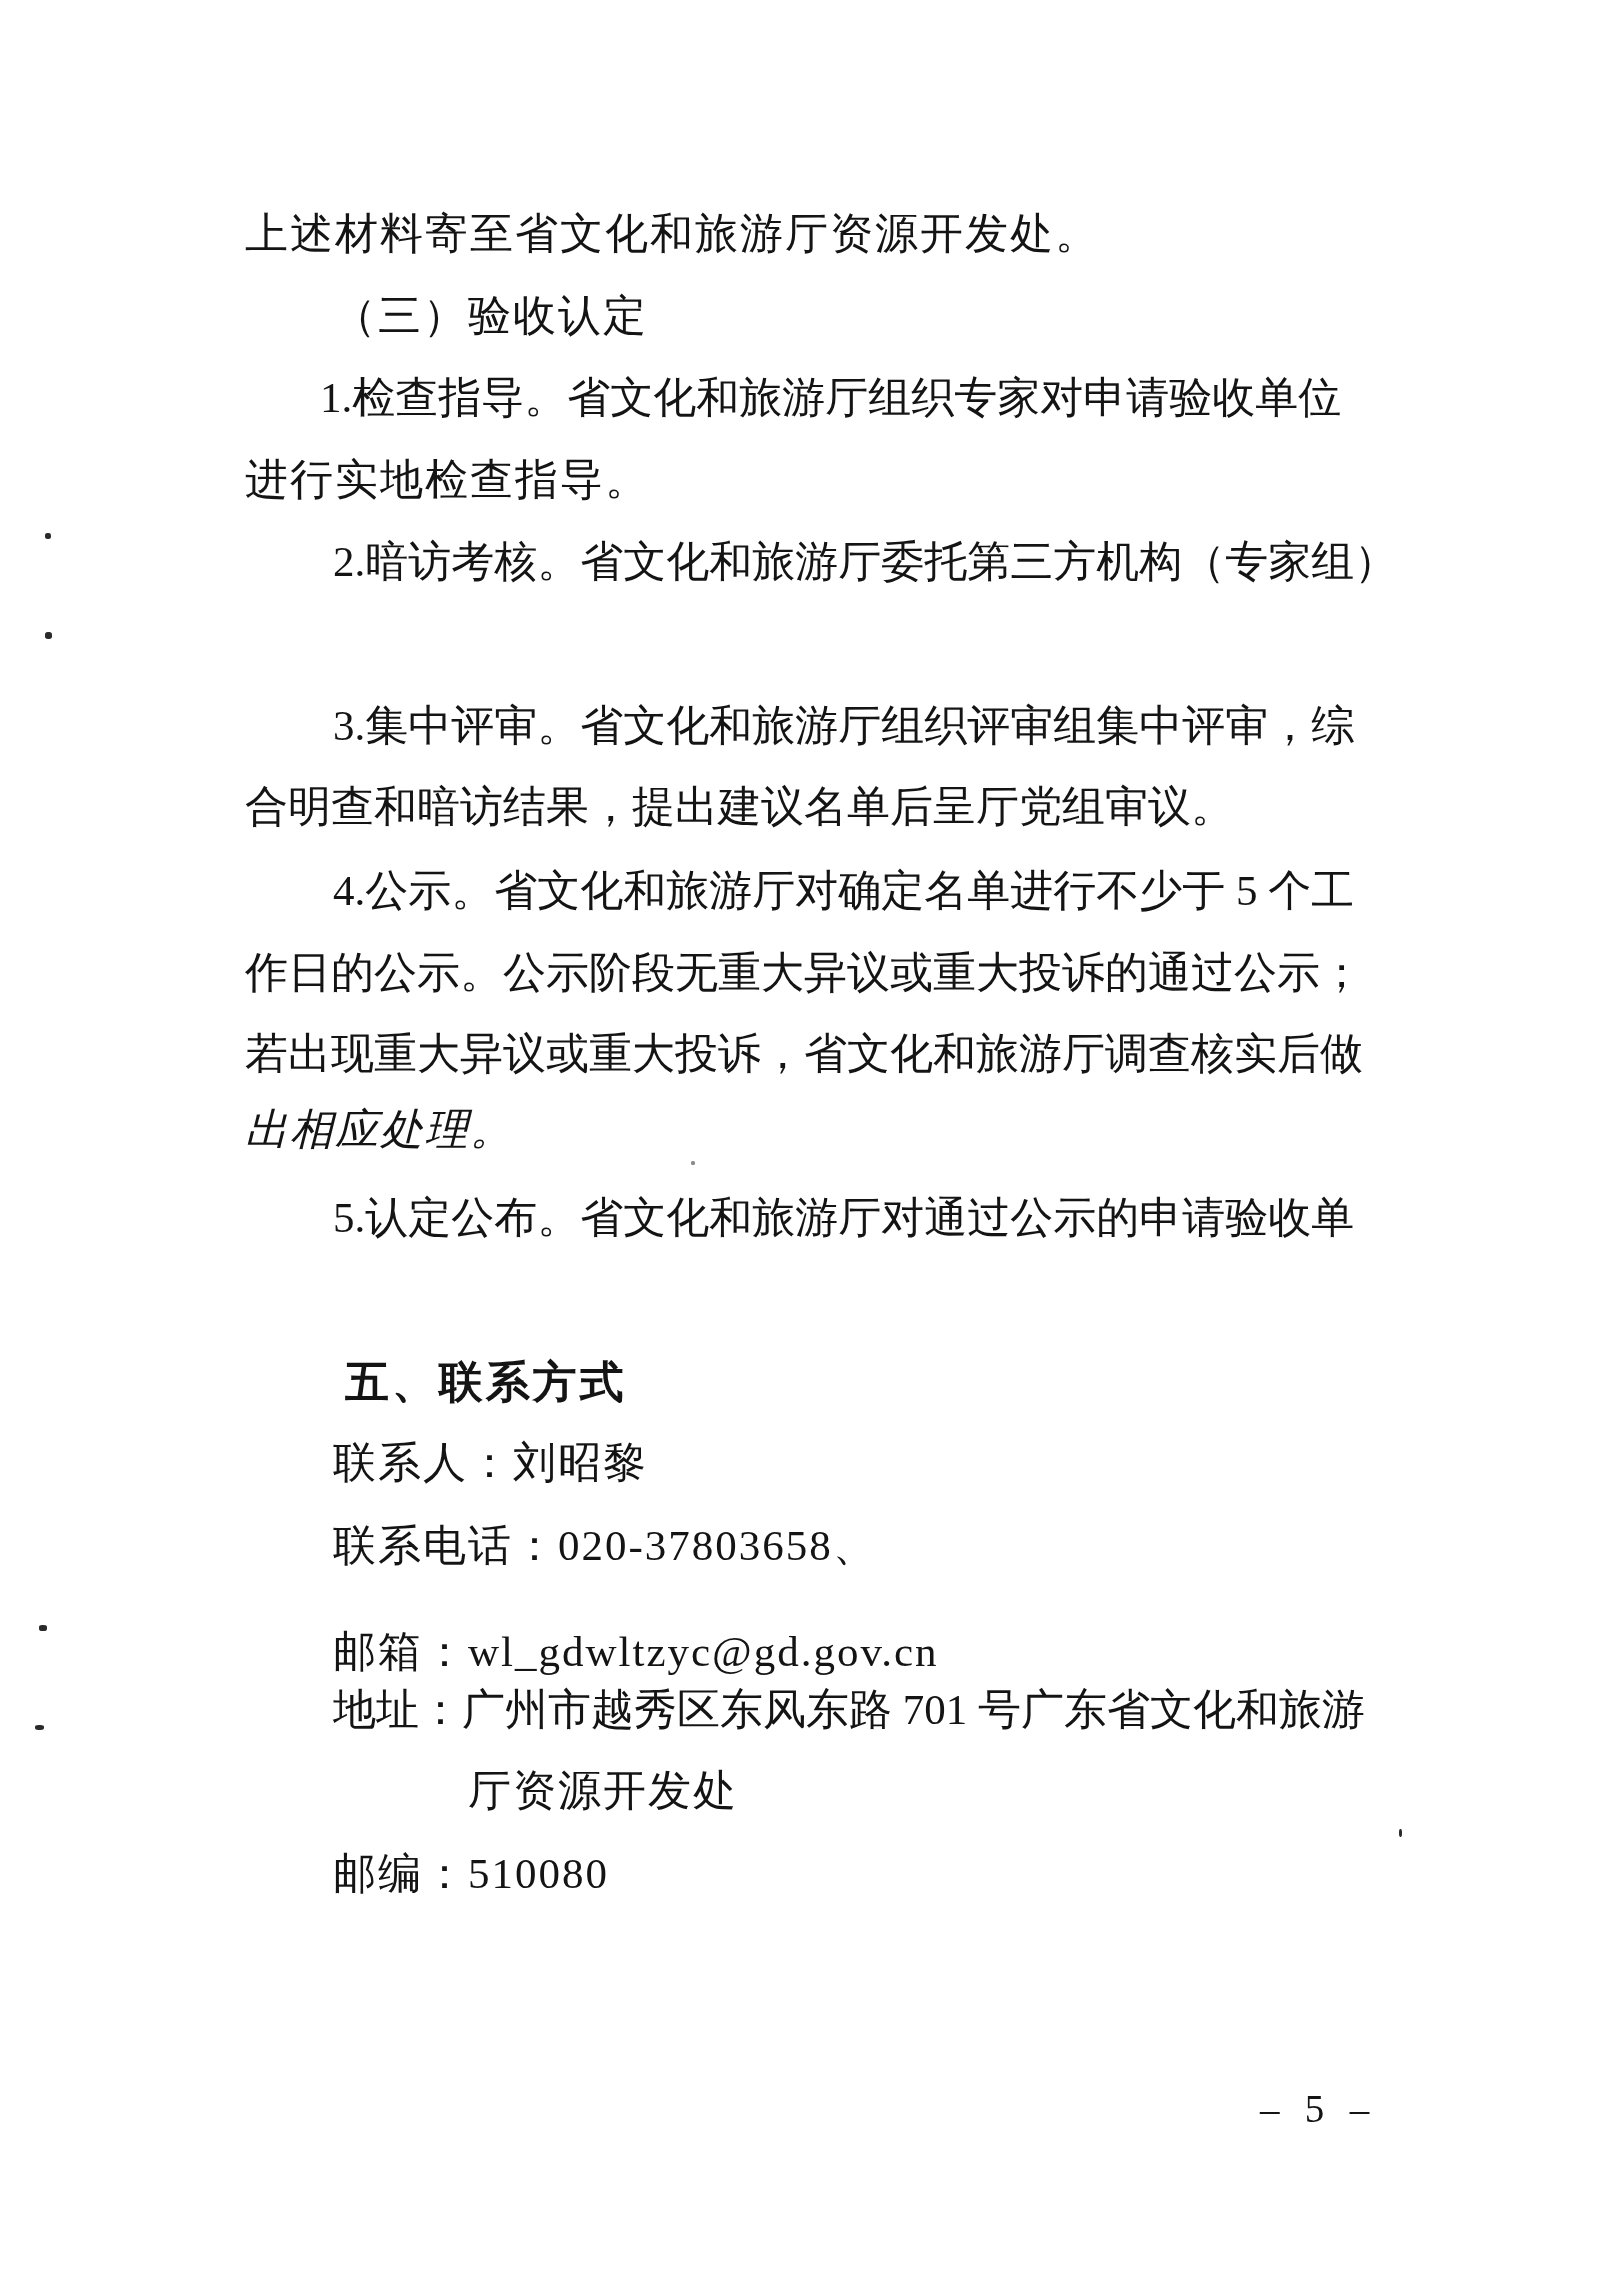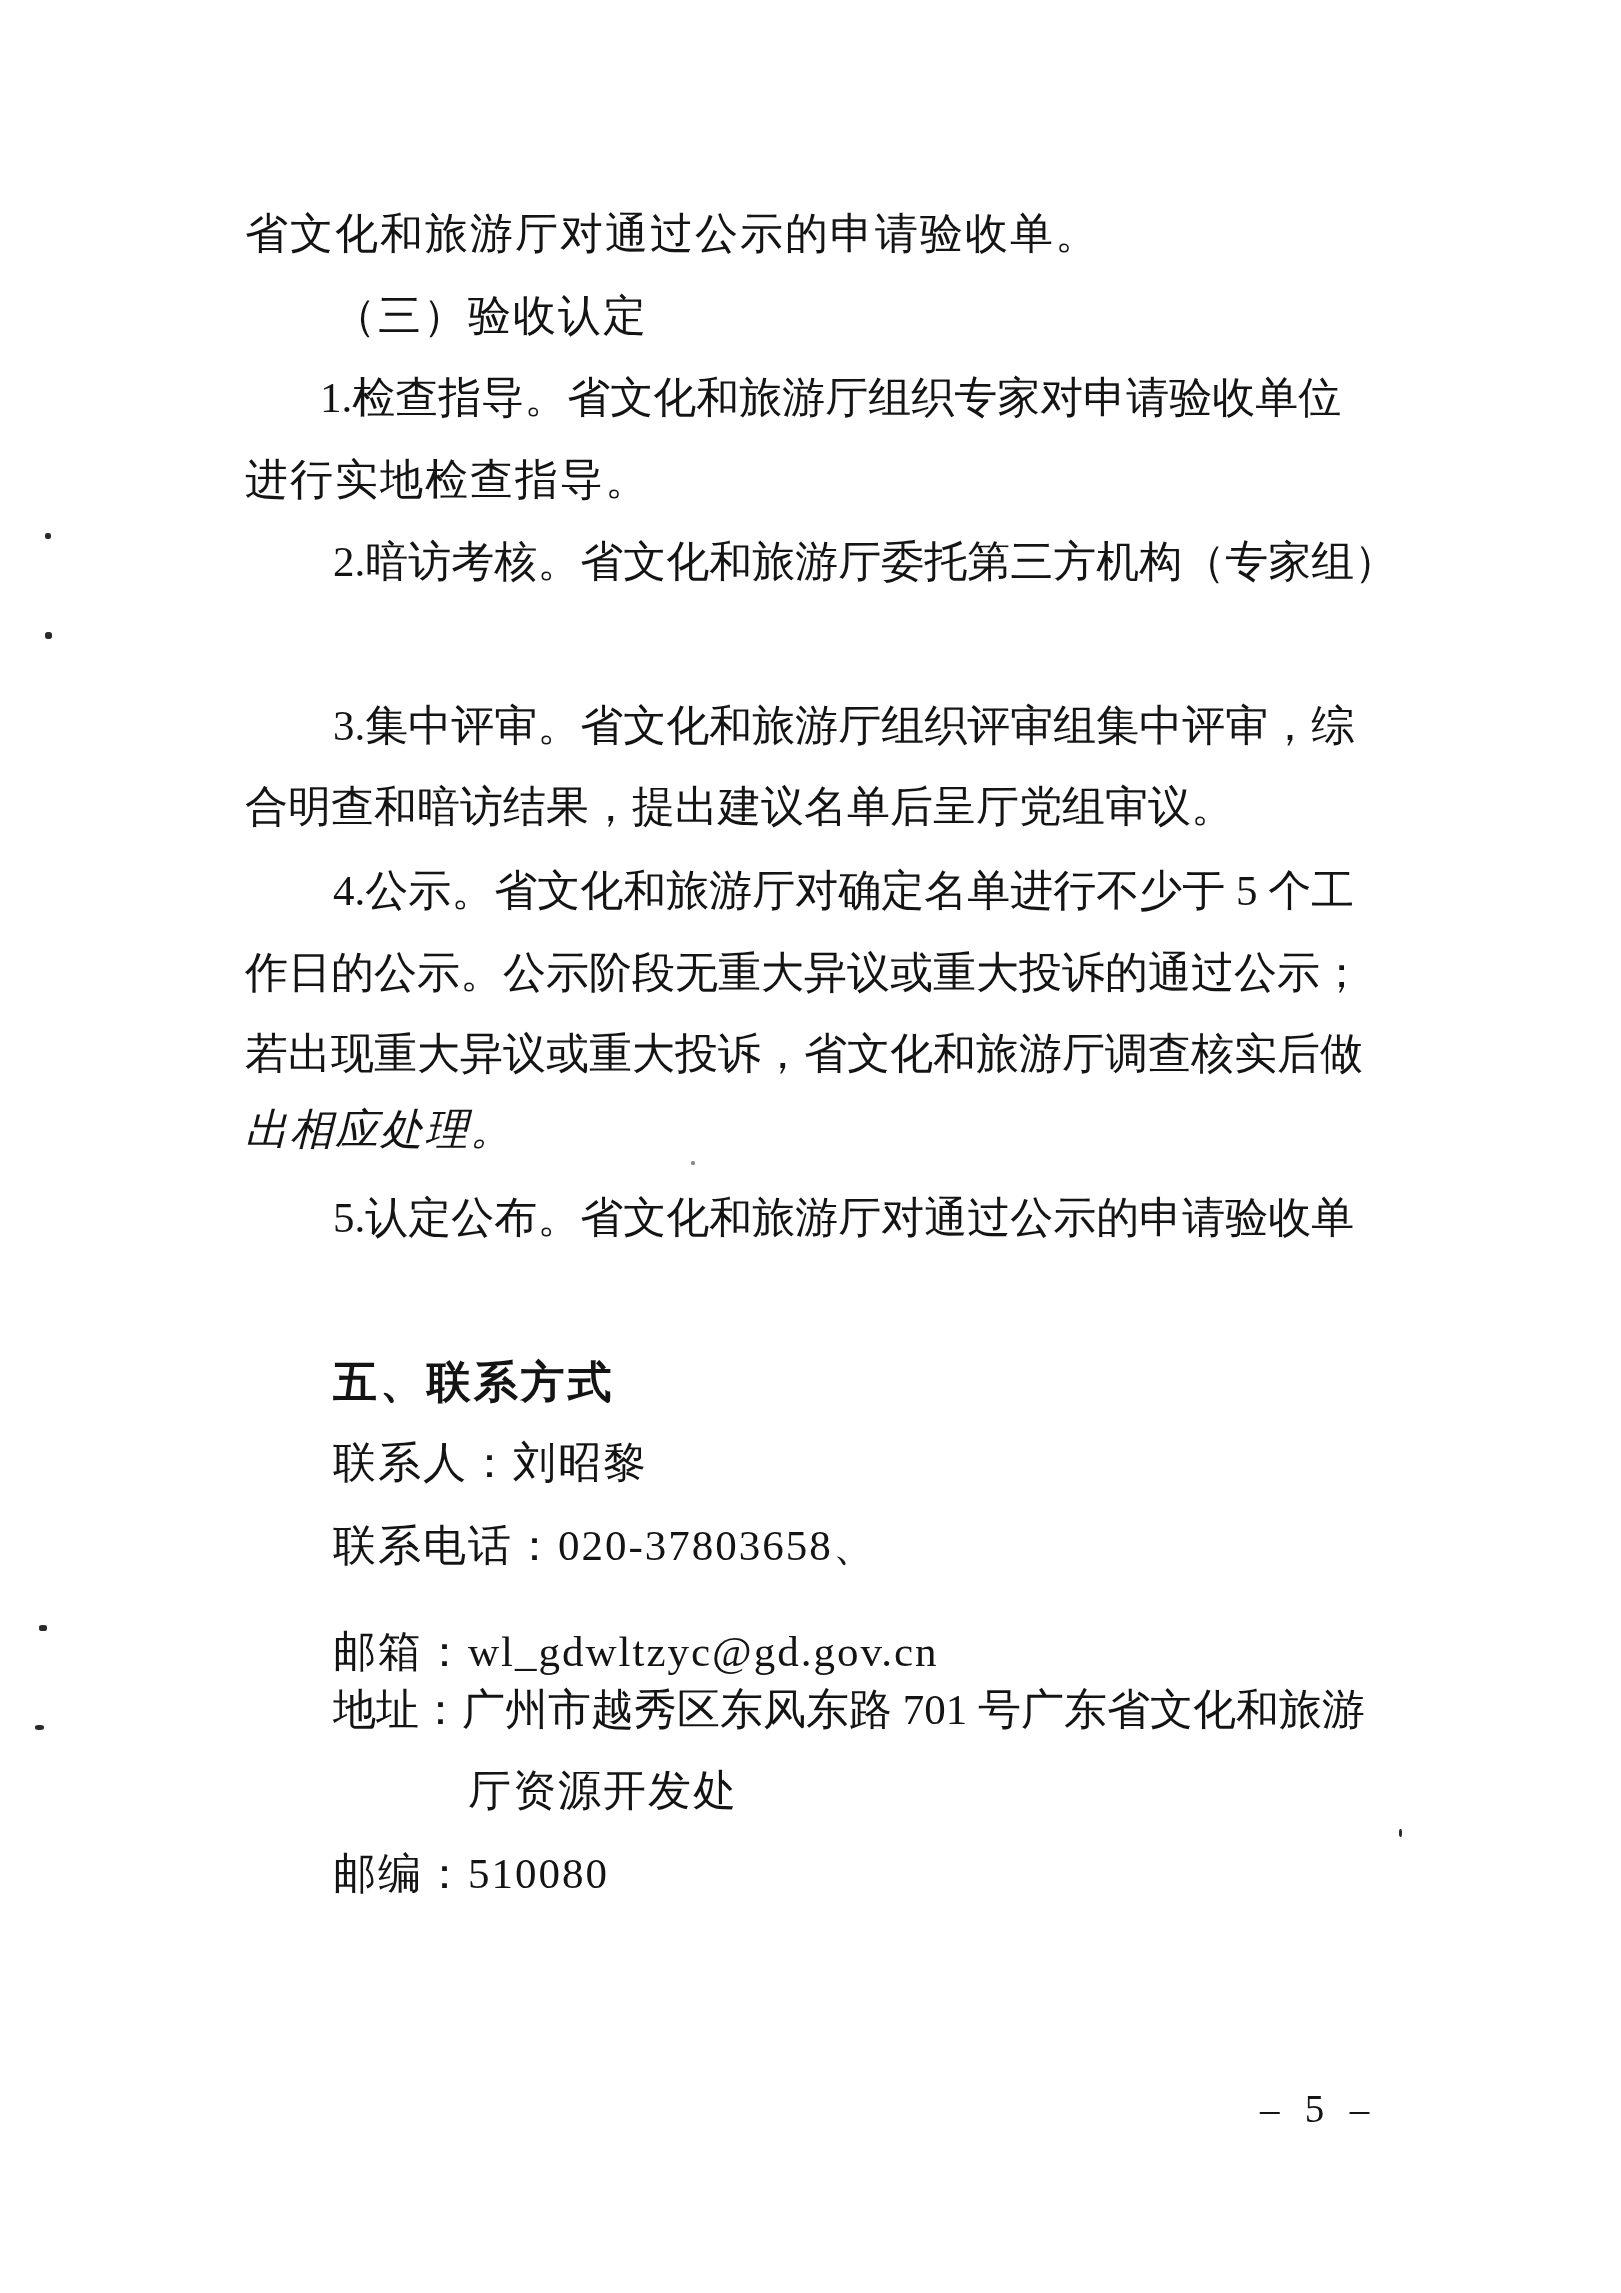--- a/index.html
+++ b/index.html
@@ -25,20 +25,21 @@
     color: #141414;
   }
   .tight {
     letter-spacing: 0px;
   }
   .heading {
     font-family: "Liberation Sans", "DejaVu Sans", sans-serif;
     font-weight: 700;
     font-size: 44px;
     letter-spacing: 2.9px;
+    margin-left: 12px;
   }
   .page-number {
     position: absolute;
     top: 2086px;
     left: 1260px;
     font-size: 39px;
     letter-spacing: 7.8px;
     white-space: nowrap;
     color: #141414;
   }
@@ -49,21 +50,21 @@
   }
   .speck.light {
     background: #8a8a8a;
   }
 </style>
 </head>
 <body>
 
 <div class="page">
 
-  <div class="ln" style="top:208px;  left:245px;">省文化和旅游厅对通过公示的申请验收单。</div>
+  <div class="ln" style="top:208px;  left:245px;">上述材料寄至省文化和旅游厅资源开发处。</div>
   <div class="ln" style="top:290px;  left:333px;">（三）验收认定</div>
   <div class="ln tight" style="top:372px;  left:320px;">1.检查指导。省文化和旅游厅组织专家对申请验收单位</div>
   <div class="ln" style="top:454px;  left:245px;">进行实地检查指导。</div>
   <div class="ln tight" style="top:536px;  left:333px;">2.暗访考核。省文化和旅游厅委托第三方机构（专家组）</div>
   <div class="ln tight" style="top:700px;  left:333px;">3.集中评审。省文化和旅游厅组织评审组集中评审，综</div>
   <div class="ln tight" style="top:781px;  left:245px;">合明查和暗访结果，提出建议名单后呈厅党组审议。</div>
   <div class="ln tight" style="top:865px;  left:333px;">4.公示。省文化和旅游厅对确定名单进行不少于 5 个工</div>
   <div class="ln tight" style="top:1028px; left:245px;">若出现重大异议或重大投诉，省文化和旅游厅调查核实后做</div>
   <div class="ln tight" style="top:947px;  left:245px;">作日的公示。公示阶段无重大异议或重大投诉的通过公示；</div>
   <div class="ln" style="top:1104px; left:245px;font-style:italic;">出相应处理。</div>

